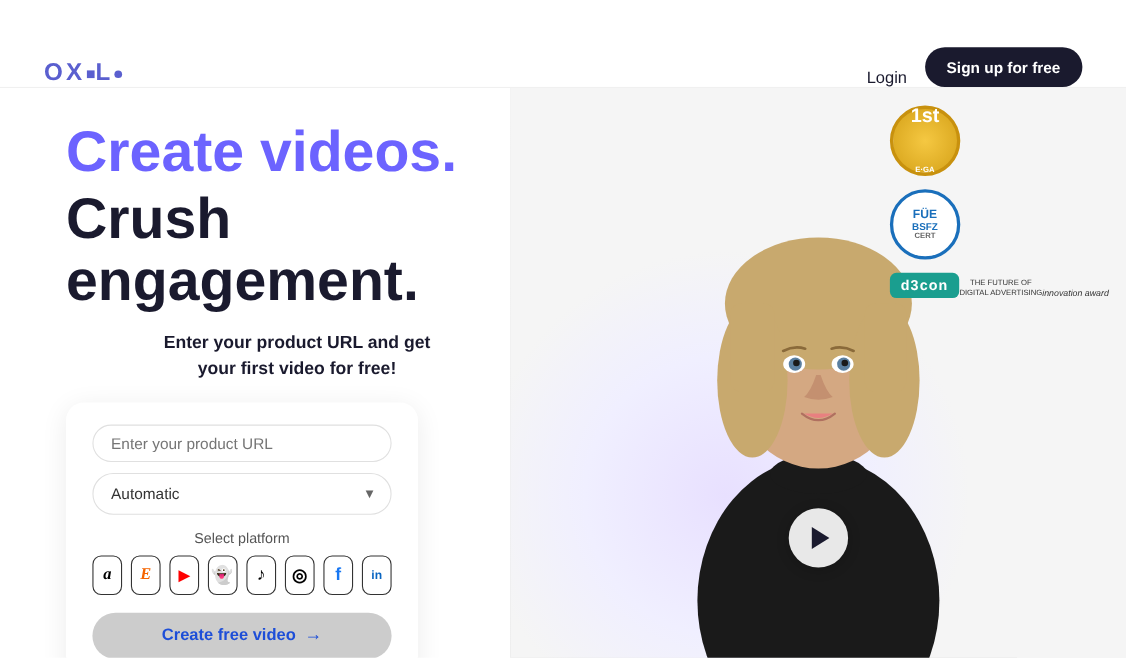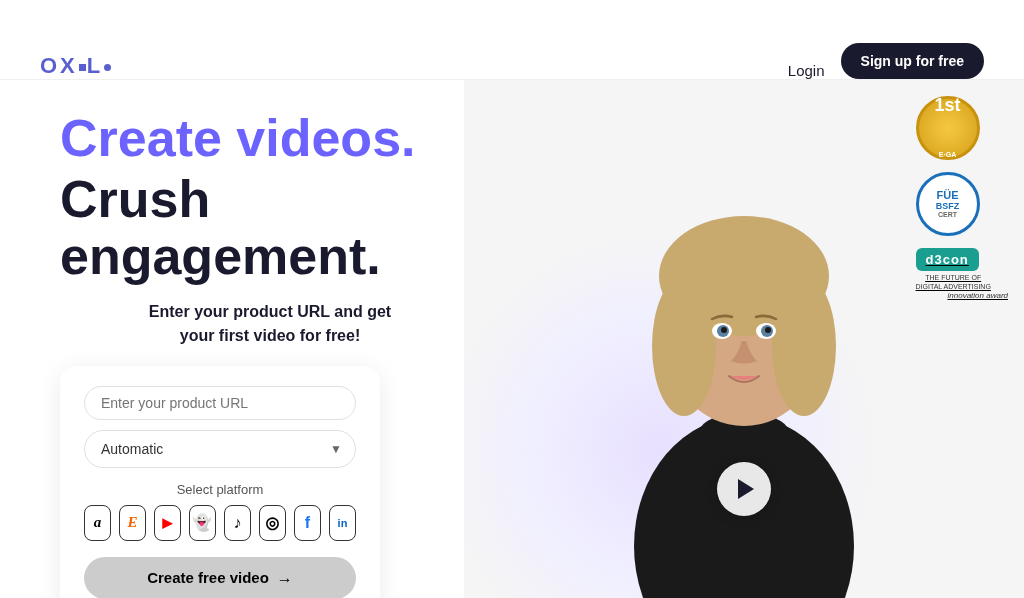--- a/index.html
+++ b/index.html
@@ -178,21 +178,21 @@
     }
 
     .create-btn {
       width: 100%;
       padding: 12px;
       background: #ccc;
       border: none;
       border-radius: 24px;
       font-size: 15px;
       font-weight: 600;
-      color: #000000;
+      color: #1d4ed8;
       cursor: pointer;
       display: flex;
       align-items: center;
       justify-content: center;
       gap: 8px;
     }
     .btn-arrow {
       font-size: 16px;
     }
 
@@ -285,23 +285,22 @@
       font-weight: 900;
       color: #1a6fbb;
       line-height: 1;
     }
     .fue-sub {
       font-size: 7px;
       color: #666;
     }
     .d3con-wrap {
       display: flex;
-      flex-direction: column;
-      align-items: flex-start;
-      text-decoration: underline;
+      flex-direction: row;
+      align-items: flex-end;
     }
     .d3con-box {
       background: #1a9e8f;
       color: #fff;
       border-radius: 6px;
       padding: 4px 10px;
       font-size: 13px;
       font-weight: 900;
       letter-spacing: 1px;
     }
@@ -309,21 +308,20 @@
       font-size: 7px;
       color: #333;
       text-align: center;
       margin-top: 2px;
       line-height: 1.3;
     }
     .innovation-text {
       font-size: 8px;
       color: #333;
       font-style: italic;
-      margin-left: 32px;
     }
 
     
     .right-bg {
       position: absolute;
       inset: 0;
       background: #f5f5f5;
     }
 
     

